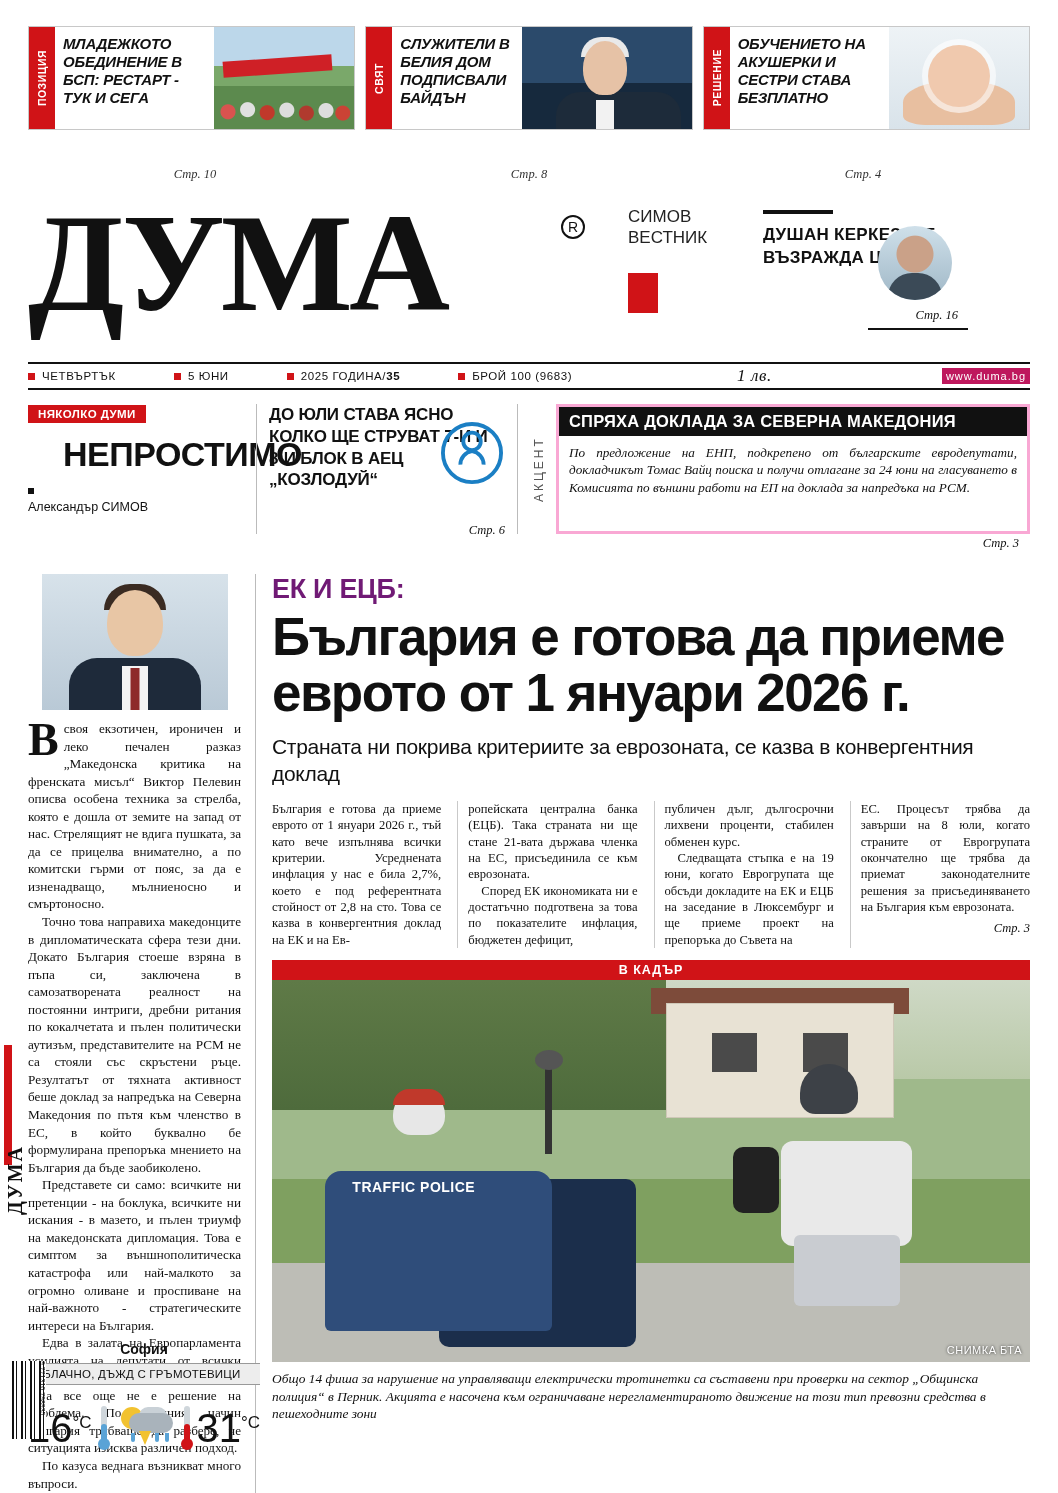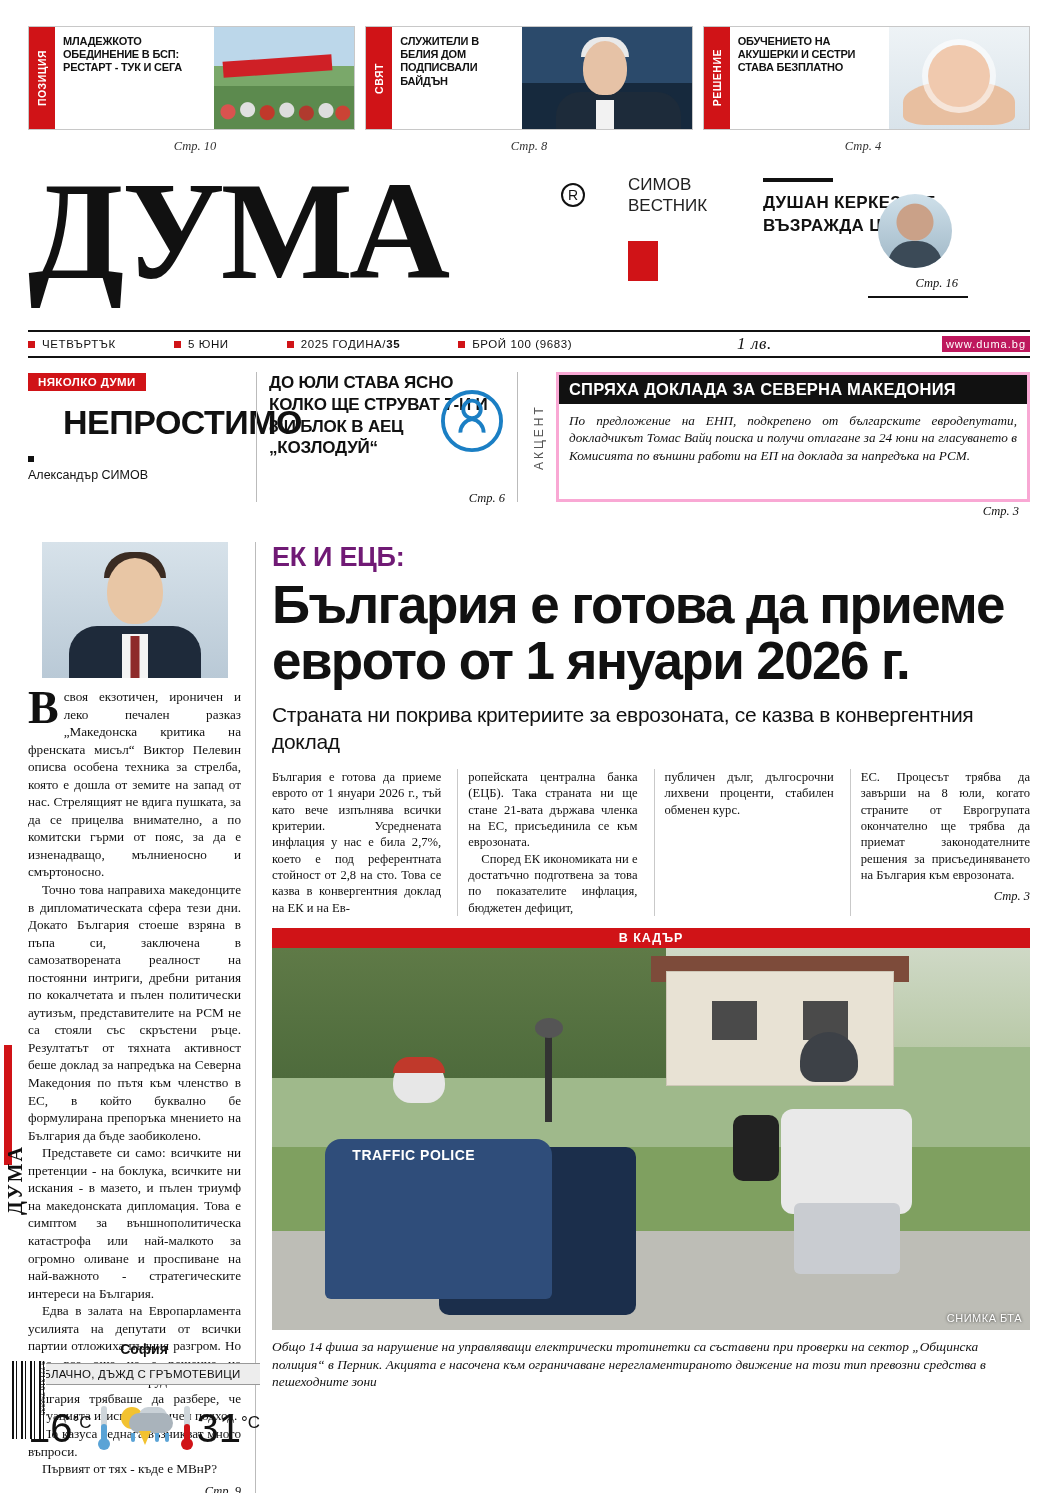--- a/index.html
+++ b/index.html
@@ -42,25 +42,26 @@
   }
   .teaser-tag span {
     writing-mode: vertical-rl;
     transform: rotate(180deg);
     white-space: nowrap;
   }
   .teaser-text {
     padding: 8px 6px 4px 8px;
     font-family: "Liberation Sans", sans-serif;
     font-weight: bold;
-    font-size: 11px;
+    font-size: 15px;
     line-height: 1.2;
     text-transform: uppercase;
     flex: 1 1 auto;
     letter-spacing: -.2px;
+    font-style: italic;
   }
   .teaser-img { flex: 0 0 auto; width: 140px; position: relative; overflow: hidden; }
   .teaser-img.wide { width: 170px; }
 
   
   .ph-crowd { position:absolute; inset:0; background:linear-gradient(#bcd7ea 0 38%, #7aa86a 38% 58%, #5c8a4e 58% 100%); }
   .ph-crowd:before { content:""; position:absolute; left:6%; top:30%; width:78%; height:16%; background:#cf2026; transform:rotate(-4deg); }
   .ph-crowd:after { content:""; position:absolute; left:0; bottom:0; width:100%; height:42%;
     background:
       radial-gradient(circle at 10% 60%, #d9534f 0 7px, transparent 8px),
@@ -75,21 +76,21 @@
   .ph-biden { position:absolute; inset:0; background:linear-gradient(#2b4a6b 0 55%, #16293d 55% 100%); }
   .ph-biden .head { position:absolute; left:36%; top:14%; width:44px; height:54px; border-radius:50% 50% 45% 45%; background:#e6c2a6; }
   .ph-biden .hair { position:absolute; left:35%; top:10%; width:48px; height:20px; border-radius:24px 24px 0 0; background:#e9e9e9; }
   .ph-biden .body { position:absolute; left:20%; bottom:0; width:74%; height:36%; background:#1d2b3a; border-radius:24px 24px 0 0; }
   .ph-biden .shirt { position:absolute; left:44%; bottom:0; width:18px; height:28%; background:#f2f2f2; }
   
   .ph-baby { position:absolute; inset:0; background:linear-gradient(#eef3f6, #d9e3ea); }
   .ph-baby .circle { position:absolute; left:50%; top:48%; transform:translate(-50%,-50%); width:62px; height:62px; border-radius:50%; background:#f0c9ae; box-shadow:0 0 0 6px rgba(255,255,255,.6); }
   .ph-baby .hand { position:absolute; bottom:4%; left:10%; width:80%; height:44%; background:#e8bfa0; border-radius:50% 50% 20% 20%; }
 
-  .stp-row { display:flex; height:24px; align-items:flex-end; }
+  .stp-row { display:flex; height:24px; align-items:center;margin-top:32px; }
   .stp { flex:1; text-align:center; font-style:italic; font-size:12.5px; color:#333; }
 
   
   .nameplate { position: relative; height: 170px; margin-top: 2px; }
   .logo {
     font-family: "Liberation Serif", serif;
     font-weight: bold;
     font-size: 140px;
     letter-spacing: -4px;
     line-height: 150px;
@@ -448,20 +449,21 @@
       <div class="body-cols">
         <div class="bc">
           <p class="first">България е готова да приеме еврото от 1 януари 2026 г., тъй като вече изпълнява всички критерии. Усреднената инфлация у нас е била 2,7%, което е под референтната стойност от 2,8 на сто. Това се казва в конвергентния доклад на ЕК и на Ев-</p>
         </div>
         <div class="bc">
           <p class="first">ропейската централна банка (ЕЦБ). Така страната ни ще стане 21-вата държава членка на ЕС, присъединила се към еврозоната.</p>
           <p>Според ЕК икономиката ни е достатъчно подготвена за това по показателите инфлация, бюджетен дефицит,</p>
         </div>
         <div class="bc">
           <p class="first">публичен дълг, дългосрочни лихвени проценти, стабилен обменен курс.</p>
+          <p>Следващата стъпка е на 19 юни, когато Еврогрупата ще обсъди докладите на ЕК и ЕЦБ на заседание в Люксембург и ще приеме проект на препоръка до Съвета на</p>
         </div>
         <div class="bc">
           <p class="first">ЕС. Процесът трябва да завърши на 8 юли, когато страните от Еврогрупата окончателно ще трябва да приемат законодателните решения за присъединяването на България към еврозоната.</p>
           <div class="bc-stp">Стр. 3</div>
         </div>
       </div>
 
       <div class="photo-wrap">
         <div class="vkadr">В КАДЪР</div>
         <div class="photo">

